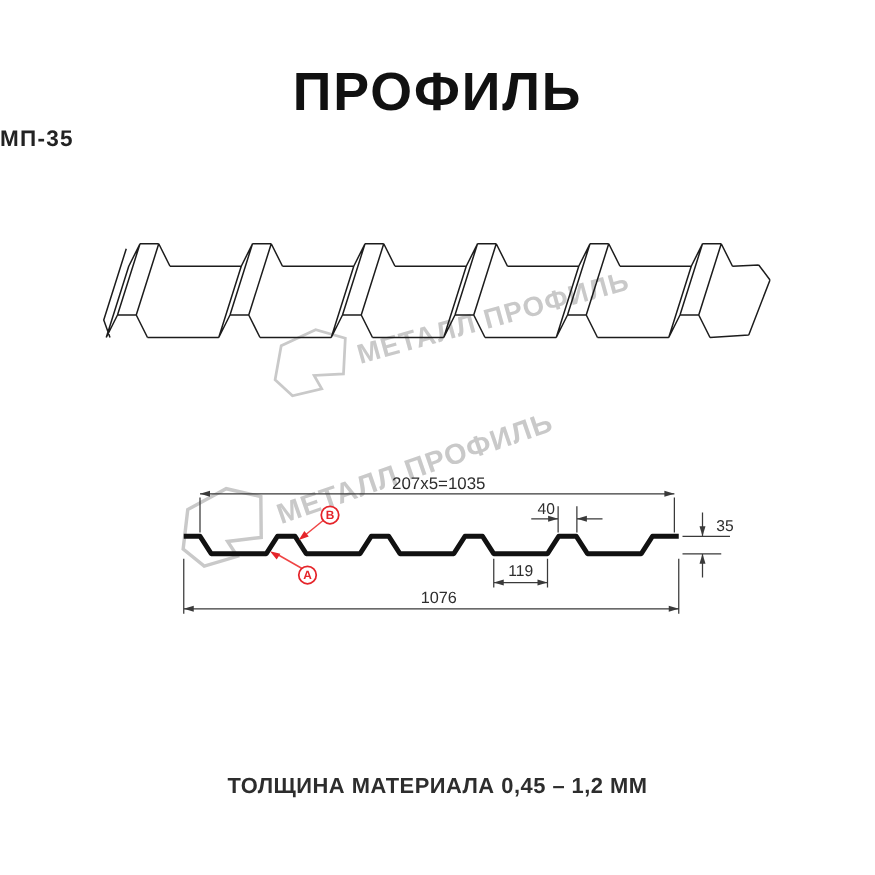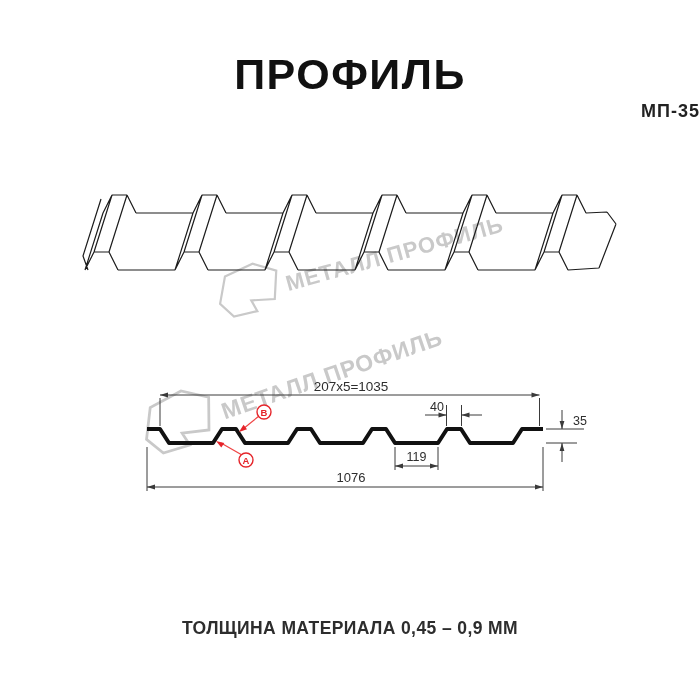--- a/index.html
+++ b/index.html
@@ -1,21 +1,21 @@
 <!DOCTYPE html>
 <html><head>
 <meta charset="utf-8">
 <style>
   html,body{margin:0;padding:0;}
   body{width:700px;height:700px;background:#ffffff;position:relative;overflow:hidden;
        font-family:"Liberation Sans", sans-serif;}
   .page{position:absolute;inset:0;background:#fff;}
   .title{position:absolute;top:50px;left:0;width:700px;text-align:center;
          font-size:43px;font-weight:800;letter-spacing:1.5px;color:#111111;}
-  .subtitle{position:absolute;top:101px;left:0;width:700px;text-align:right;
+  .subtitle{position:absolute;top:101px;left:0;width:700px;text-align:left;
             font-size:18px;font-weight:600;letter-spacing:1px;color:#222222;}
   .footer{position:absolute;top:618px;left:0;width:700px;text-align:center;
           font-size:17.5px;font-weight:600;letter-spacing:0.4px;color:#2d2d2d;}
   svg{position:absolute;top:0;left:0;}
   .wm-text{font-weight:bold;letter-spacing:1px;}
 </style>
 </head>
 <body>
 
 <div class="page">
@@ -91,14 +91,14 @@
         <text x="264" y="415.5" font-size="9.5" font-weight="bold" fill="#e5242a" text-anchor="middle" stroke="none">B</text>
 
         <line x1="242" y1="455" x2="221" y2="443" stroke="#ef4444" stroke-width="1.2"></line>
         <path d="M216,441 L224.3,442.9 L221.3,447.6 Z" fill="#e5242a"></path>
         <circle cx="246" cy="460" r="7" fill="#ffffff" stroke="#e5242a" stroke-width="1.4"></circle>
         <text x="246" y="463.5" font-size="9.5" font-weight="bold" fill="#e5242a" text-anchor="middle" stroke="none">A</text>
       </g>
     </g>
   </svg>
 
-  <div class="footer">ТОЛЩИНА МАТЕРИАЛА 0,45 – 0,9 ММ</div>
+  <div class="footer">ТОЛЩИНА МАТЕРИАЛА 0,45 – 1,2 ММ</div>
 </div>
 
 </body></html>

